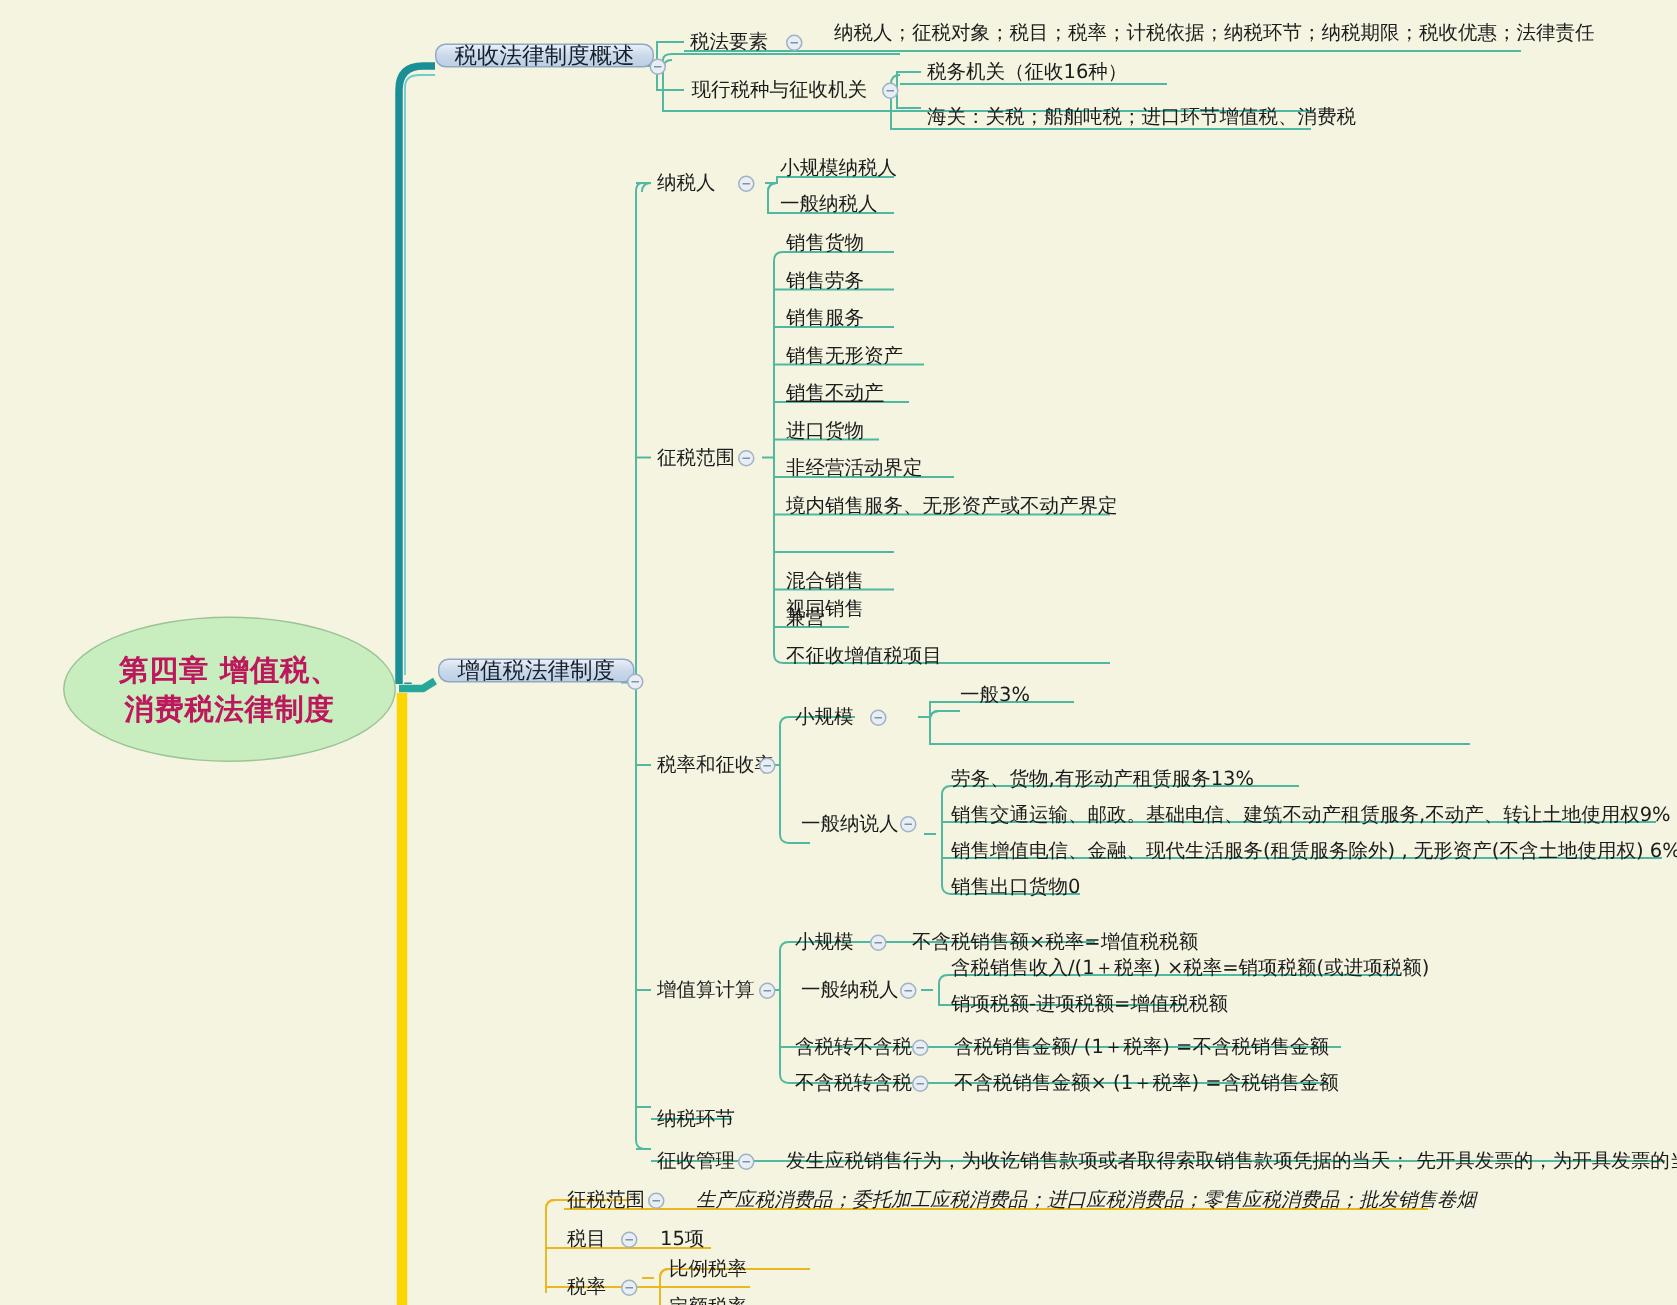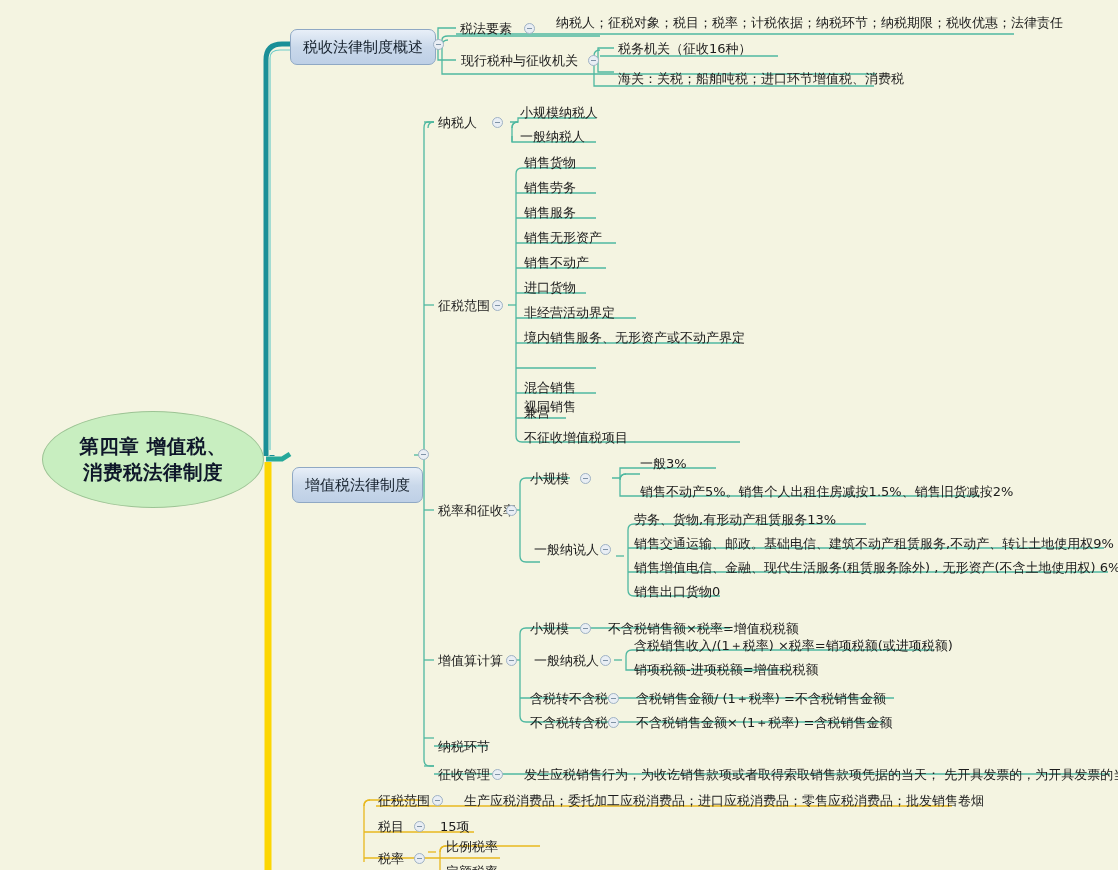--- a/index.html
+++ b/index.html
@@ -35,28 +35,28 @@
     background: #c8eec0;
     border: 1px solid #9cc394;
     display: flex;
     flex-direction: column;
     align-items: center;
     justify-content: center;
     text-align: center;
     font-size: 19.5px;
     font-weight: bold;
     line-height: 1.32;
-    color: #0f172a;
+    color: #be185d;
     letter-spacing: .5px;
   }
 
   
   .l1-node {
     position: absolute;
-    height: 36px;
+    height: 16px;
     padding: 0 12px;
     display: flex;
     align-items: center;
     justify-content: center;
     border-radius: 7px;
     border: 1px solid #8fa8c4;
     background: linear-gradient(180deg, #e8eff8 0%, #c9d8ea 52%, #bed0e6 100%);
     font-size: 15px;
     color: #15202c;
     white-space: nowrap;
@@ -201,53 +201,52 @@
   <div class="tnode" style="left:460px; top:21px;">税法要素</div>
   <div class="toggle" style="left:524px; top:23px;"></div>
   <div class="tnode" style="left:556px; top:15px;">纳税人；征税对象；税目；税率；计税依据；纳税环节；纳税期限；税收优惠；法律责任</div>
 
   <div class="tnode" style="left:461px; top:53px;">现行税种与征收机关</div>
   <div class="toggle" style="left:588px; top:55px;"></div>
 
   <div class="tnode" style="left:618px; top:41px;">税务机关（征收16种）</div>
   <div class="tnode" style="left:618px; top:71px;">海关：关税；船舶吨税；进口环节增值税、消费税</div>
 
-  <div class="l1-node" style="left:292px; top:439px;margin-top:28px;">
+  <div class="l1-node" style="left:292px; top:439px;">
     <span>增值税法律制度</span>
   </div>
   <div class="toggle" style="left:418px; top:449px;"></div>
 
   <div class="tnode" style="left:438px; top:115px;">纳税人</div>
   <div class="toggle" style="left:492px; top:117px;"></div>
   <div class="tnode" style="left:520px; top:105px;">小规模纳税人</div>
   <div class="tnode" style="left:520px; top:129px;">一般纳税人</div>
 
   <div class="tnode" style="left:438px; top:298px;">征税范围</div>
   <div class="toggle" style="left:492px; top:300px;"></div>
 
   <div class="tnode" style="left:524px; top:155px;">销售货物</div>
   <div class="tnode" style="left:524px; top:180px;">销售劳务</div>
   <div class="tnode" style="left:524px; top:205px;">销售服务</div>
   <div class="tnode" style="left:524px; top:230px;">销售无形资产</div>
-  <div class="tnode" style="left:524px; top:255px;">销售不动产</div>
+  <div class="tnode" style="left:524px; top:255px;text-decoration:underline;">销售不动产</div>
   <div class="tnode" style="left:524px; top:280px;">进口货物</div>
   <div class="tnode" style="left:524px; top:305px;">非经营活动界定</div>
   <div class="tnode" style="left:524px; top:330px;">境内销售服务、无形资产或不动产界定</div>
   <div class="tnode" style="left:524px; top:355px;margin-top:44px;">视同销售</div>
   <div class="tnode" style="left:524px; top:380px;">混合销售</div>
   <div class="tnode" style="left:524px; top:405px;">兼营</div>
   <div class="tnode" style="left:524px; top:430px;">不征收增值税项目</div>
 
   <div class="tnode" style="left:438px; top:503px;">税率和征收率</div>
   <div class="toggle" style="left:506px; top:505px;"></div>
 
   <div class="tnode" style="left:530px; top:471px;">小规模</div>
   <div class="toggle" style="left:580px; top:473px;"></div>
   <div class="tnode" style="left:640px; top:456px;">一般3%</div>
-  <div class="tnode" style="left:640px; top:484px;">销售不动产5%。销售个人出租住房减按1.5%、销售旧货减按2%</div>
 
   <div class="tnode" style="left:534px; top:542px;">一般纳说人</div>
   <div class="toggle" style="left:600px; top:544px;"></div>
   <div class="tnode" style="left:634px; top:512px;">劳务、货物,有形动产租赁服务13%</div>
   <div class="tnode" style="left:634px; top:536px;">销售交通运输、邮政。基础电信、建筑不动产租赁服务,不动产、转让土地使用权9%</div>
   <div class="tnode" style="left:634px; top:560px;">销售增值电信、金融、现代生活服务(租赁服务除外) , 无形资产(不含土地使用权) 6%</div>
   <div class="tnode" style="left:634px; top:584px;">销售出口货物0</div>
 
   <div class="tnode" style="left:438px; top:653px;">增值算计算</div>
   <div class="toggle" style="left:506px; top:655px;"></div>
@@ -270,21 +269,21 @@
   <div class="tnode" style="left:636px; top:715px;">不含税销售金额× (1＋税率) =含税销售金额</div>
 
   <div class="tnode" style="left:438px; top:739px;">纳税环节</div>
 
   <div class="tnode" style="left:438px; top:767px;text-align:right;">征收管理</div>
   <div class="toggle" style="left:492px; top:769px;"></div>
   <div class="tnode" style="left:524px; top:767px;">发生应税销售行为，为收讫销售款项或者取得索取销售款项凭据的当天； 先开具发票的，为开具发票的当天</div>
 
   <div class="tnode" style="left:378px; top:793px;">征税范围</div>
   <div class="toggle" style="left:432px; top:795px;"></div>
-  <div class="tnode" style="left:464px; top:793px;">生产应税消费品；委托加工应税消费品；进口应税消费品；零售应税消费品；批发销售卷烟</div>
+  <div class="tnode" style="left:464px; top:793px;font-style:italic;">生产应税消费品；委托加工应税消费品；进口应税消费品；零售应税消费品；批发销售卷烟</div>
 
   <div class="tnode" style="left:378px; top:819px;">税目</div>
   <div class="toggle" style="left:414px; top:821px;"></div>
   <div class="tnode" style="left:440px; top:819px;text-align:center;">15项</div>
 
   <div class="tnode" style="left:378px; top:851px;">税率</div>
   <div class="toggle" style="left:414px; top:853px;"></div>
   <div class="tnode" style="left:446px; top:839px;">比例税率</div>
   <div class="tnode" style="left:446px; top:864px;">定额税率</div>
 

